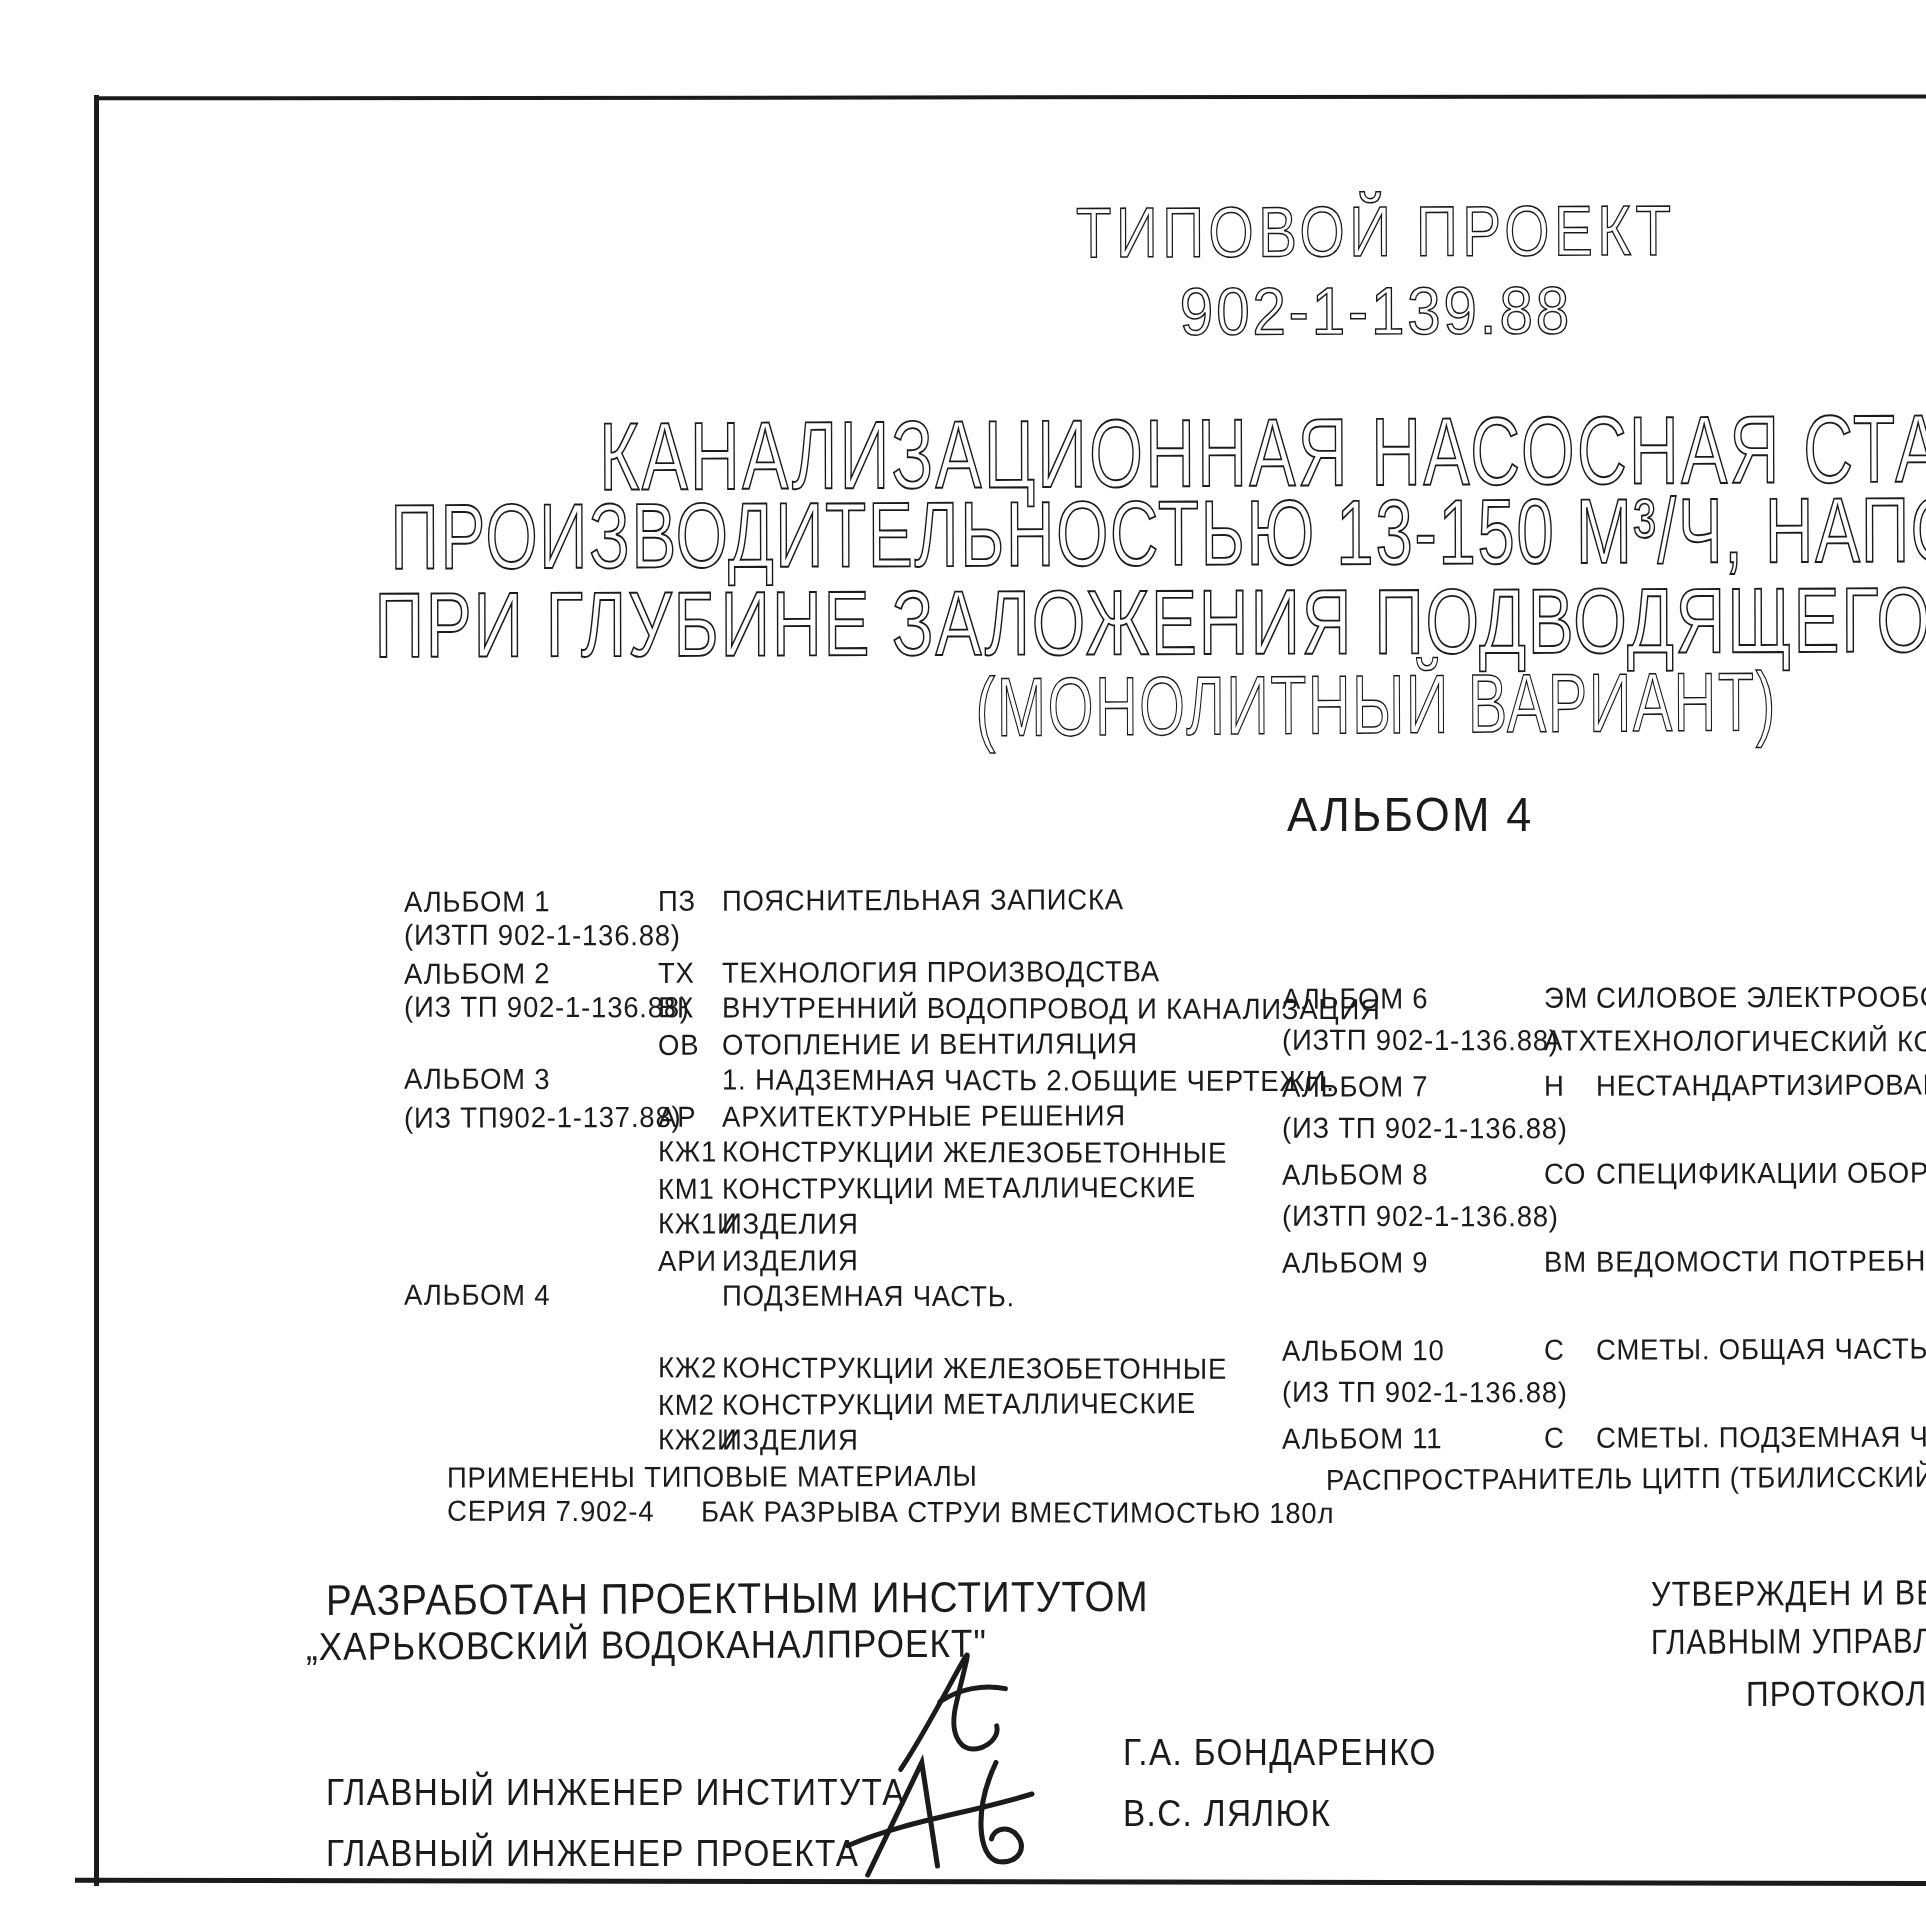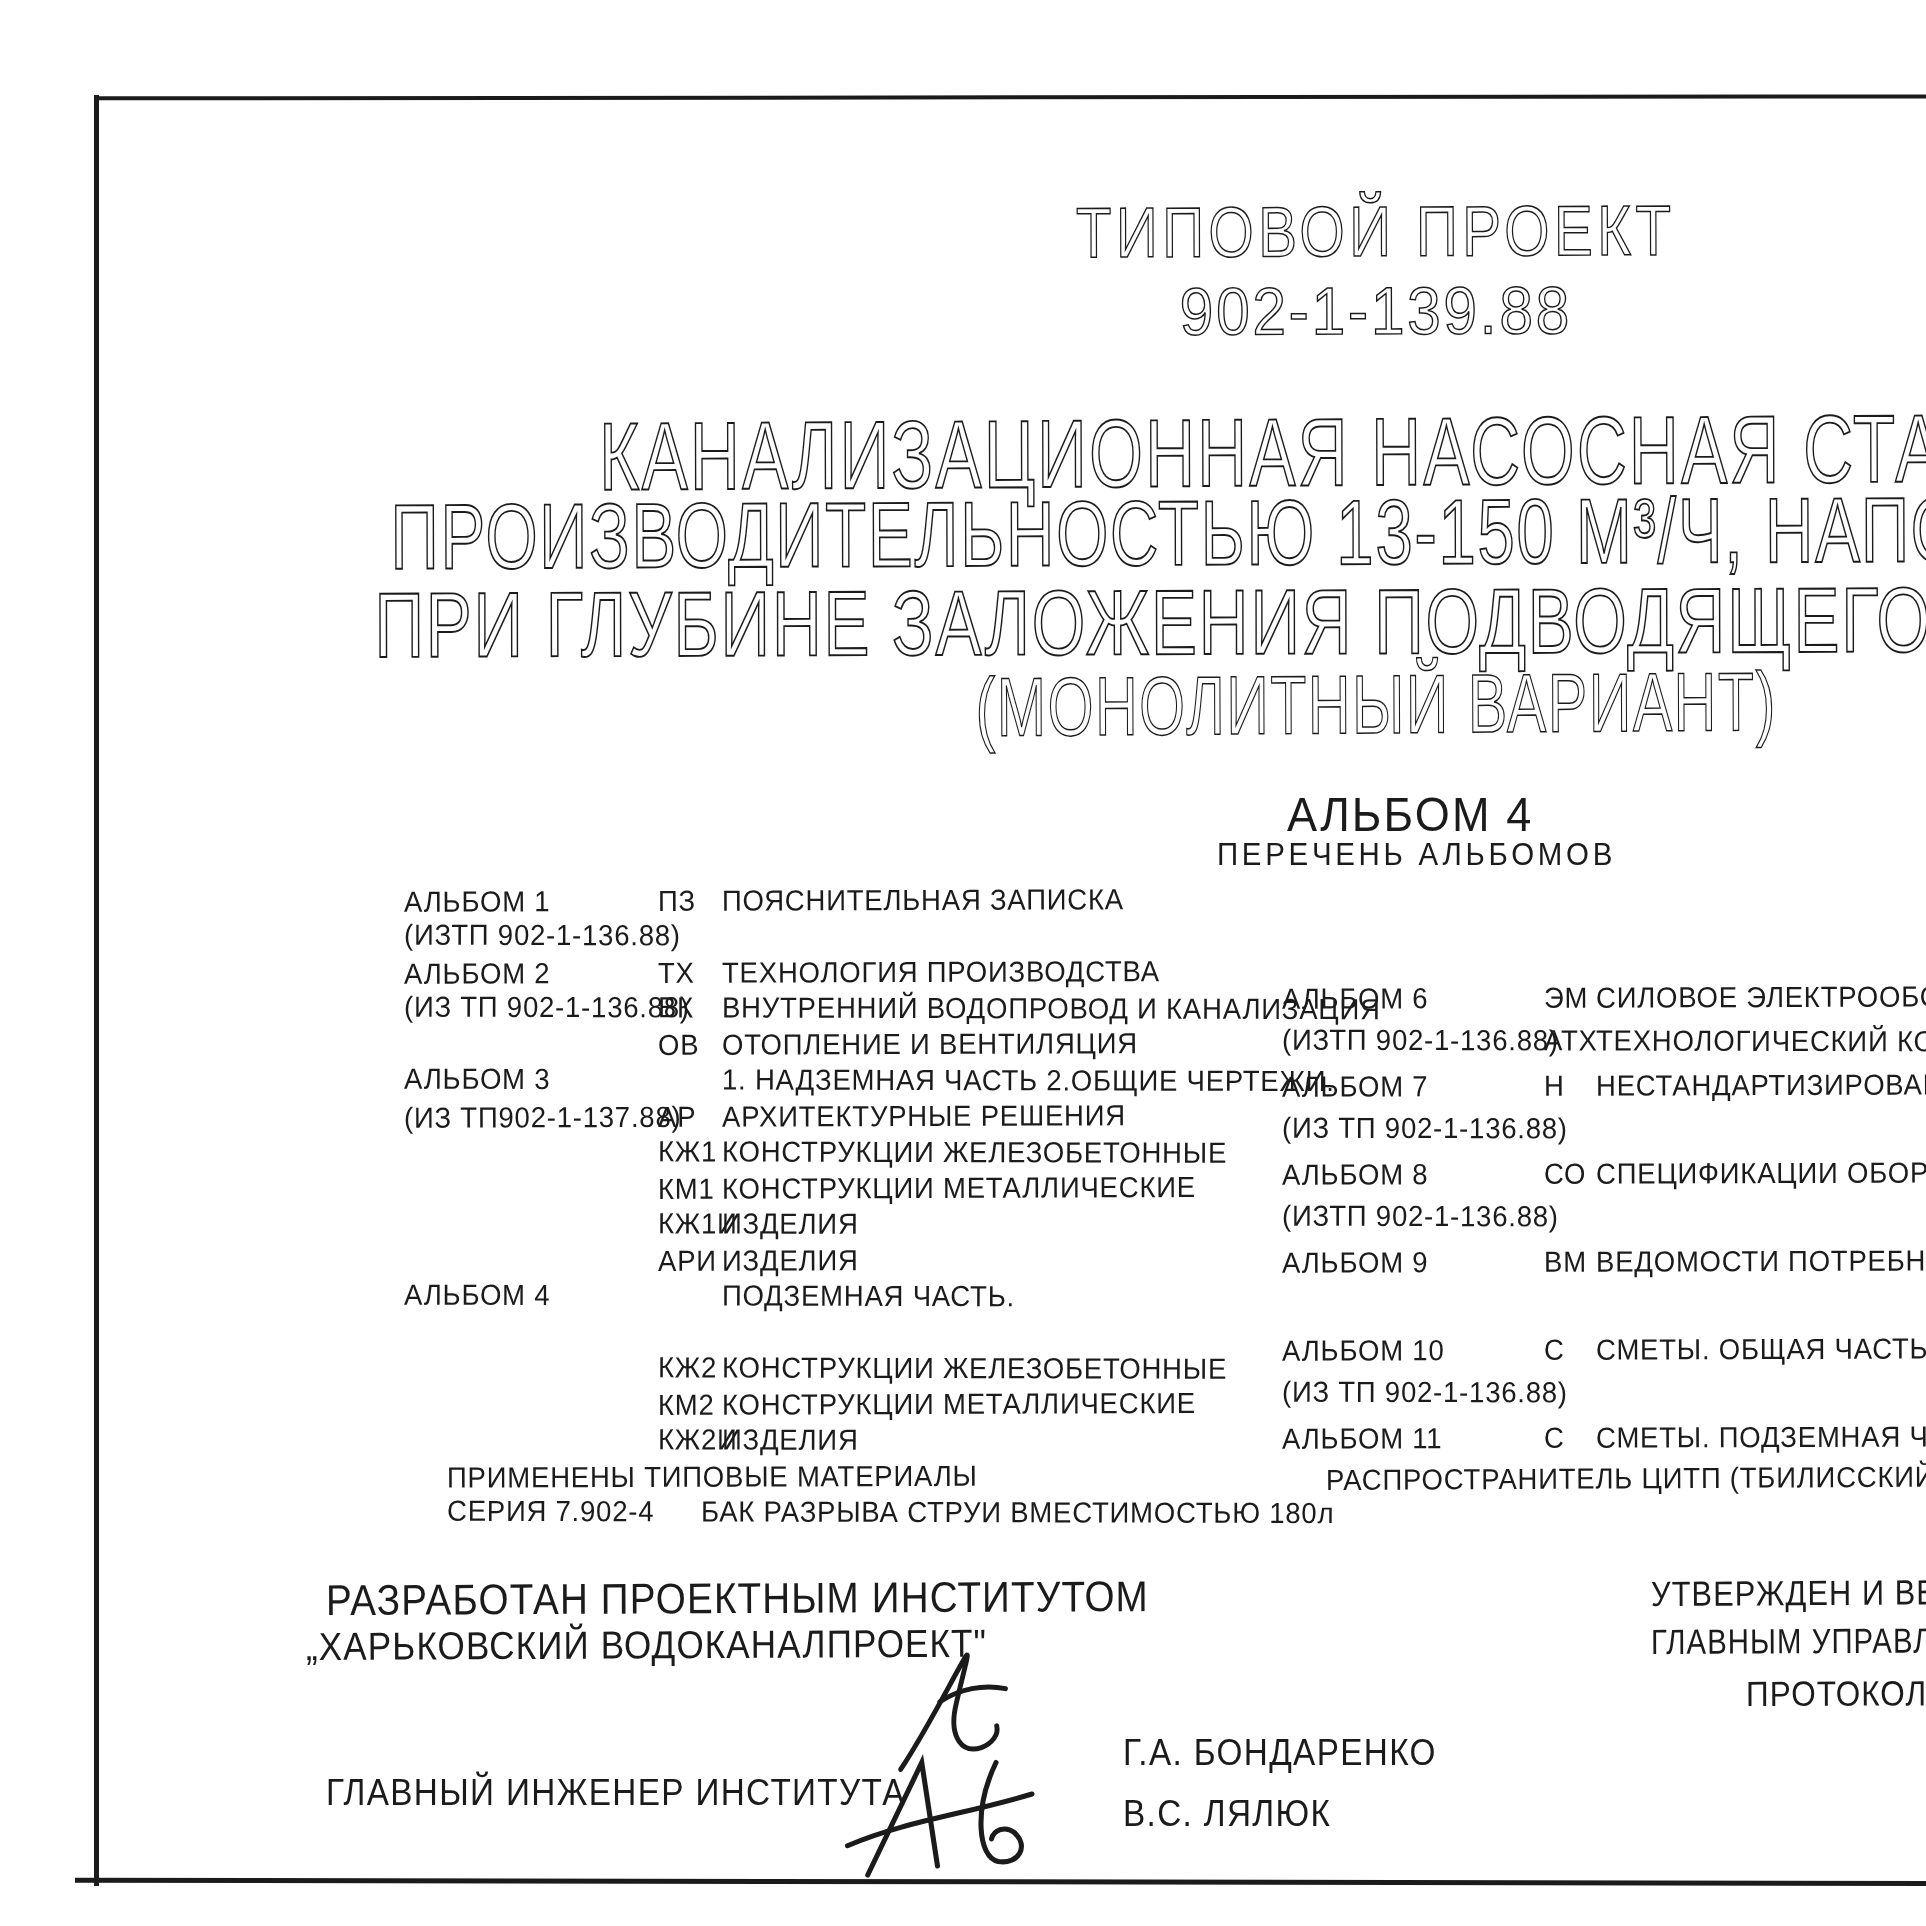--- a/index.html
+++ b/index.html
@@ -89,21 +89,20 @@
 
   <div class="ctr hollow" id="doc-type"><span class="c-sq">ТИПОВОЙ ПРОЕКТ</span></div>
   <div class="ctr hollow" id="doc-num"><span class="c-sq">902-1-139.88</span></div>
 
   <div class="ctr hollow5" id="t1"><span class="c-sq">КАНАЛИЗАЦИОННАЯ НАСОСНАЯ СТАНЦИЯ</span></div>
   <div class="ctr hollow5" id="t2"><span class="c-sq">ПРОИЗВОДИТЕЛЬНОСТЬЮ 13-150 М³/Ч, НАПОРОМ 8-60 М</span></div>
   <div class="ctr hollow5" id="t3"><span class="c-sq">ПРИ ГЛУБИНЕ ЗАЛОЖЕНИЯ ПОДВОДЯЩЕГО КОЛЛЕКТОРА 5,5 М</span></div>
   <div class="ctr hollow" id="t4"><span class="c-sq">(МОНОЛИТНЫЙ ВАРИАНТ)</span></div>
 
   <div class="abs" id="album4"><span class="sq">АЛЬБОМ 4</span></div>
-  <div class="abs" id="perechen"><span class="sq">ПЕРЕЧЕНЬ АЛЬБОМОВ</span></div>
 
   <div class="col" id="col-left">
       <div class="arow std"><span class="sq col-a">АЛЬБОМ 1</span><span class="sq col-c">ПЗ</span><span class="sq col-t">ПОЯСНИТЕЛЬНАЯ ЗАПИСКА</span></div>
       <div class="arow std"><span class="sq col-a">(ИЗТП 902-1-136.88)</span><span class="sq col-c"></span><span class="sq col-t"></span></div>
       <div class="arow std"><span class="sq col-a">АЛЬБОМ 2</span><span class="sq col-c">ТХ</span><span class="sq col-t">ТЕХНОЛОГИЯ ПРОИЗВОДСТВА</span></div>
       <div class="arow std"><span class="sq col-a">(ИЗ ТП 902-1-136.88)</span><span class="sq col-c">ВК</span><span class="sq col-t">ВНУТРЕННИЙ ВОДОПРОВОД И КАНАЛИЗАЦИЯ</span></div>
       <div class="arow std"><span class="sq col-a"></span><span class="sq col-c">ОВ</span><span class="sq col-t">ОТОПЛЕНИЕ И ВЕНТИЛЯЦИЯ</span></div>
       <div class="arow std"><span class="sq col-a">АЛЬБОМ 3</span><span class="sq col-c"></span><span class="sq col-t">1. НАДЗЕМНАЯ ЧАСТЬ 2.ОБЩИЕ ЧЕРТЕЖИ.</span></div>
       <div class="arow std"><span class="sq col-a">(ИЗ ТП902-1-137.88)</span><span class="sq col-c">АР</span><span class="sq col-t">АРХИТЕКТУРНЫЕ РЕШЕНИЯ</span></div>
       <div class="arow std"><span class="sq col-a"></span><span class="sq col-c">КЖ1</span><span class="sq col-t">КОНСТРУКЦИИ ЖЕЛЕЗОБЕТОННЫЕ</span></div>
@@ -132,20 +131,21 @@
       <div class="arow std"><span class="sq col-a">АЛЬБОМ 11</span><span class="sq col-c">С</span><span class="sq col-t">СМЕТЫ. ПОДЗЕМНАЯ ЧАСТЬ.</span></div>
     </div>
 
   <div class="abs" id="distributor"><span class="sq">РАСПРОСТРАНИТЕЛЬ ЦИТП  (ТБИЛИССКИЙ ФИЛИАЛ)</span></div>
 
   <div class="abs" id="dev1"><span class="sq">РАЗРАБОТАН ПРОЕКТНЫМ ИНСТИТУТОМ</span></div>
   <div class="abs" id="dev2"><span class="sq">„ХАРЬКОВСКИЙ ВОДОКАНАЛПРОЕКТ"</span></div>
 
   <div class="abs role" id="role1"><span class="sq">ГЛАВНЫЙ ИНЖЕНЕР ИНСТИТУТА</span></div>
   <div class="abs pname" id="name1"><span class="sq">Г.А. БОНДАРЕНКО</span></div>
+  <div class="abs role" id="role2"><span class="sq">ГЛАВНЫЙ ИНЖЕНЕР ПРОЕКТА</span></div>
   <div class="abs pname" id="name2"><span class="sq">В.С. ЛЯЛЮК</span></div>
 
   <svg class="sig" id="sig1" width="177" height="131" viewBox="0 0 160 120">
     <path d="M16,114 C40,78 66,26 76,10 C80,4 72,30 66,58 C61,84 72,100 90,94 C100,90 106,82 104,74"></path>
     <path d="M52,52 C70,40 92,36 112,40"></path>
   </svg>
   <svg class="sig" id="sig2" width="254" height="135" viewBox="0 0 220 120">
     <path d="M36,112 L84,12 L98,104"></path>
     <path d="M18,86 C70,64 122,58 182,40"></path>
     <path d="M150,12 C130,54 134,96 152,100 C170,103 180,86 166,74 C158,68 148,72 146,80"></path>

